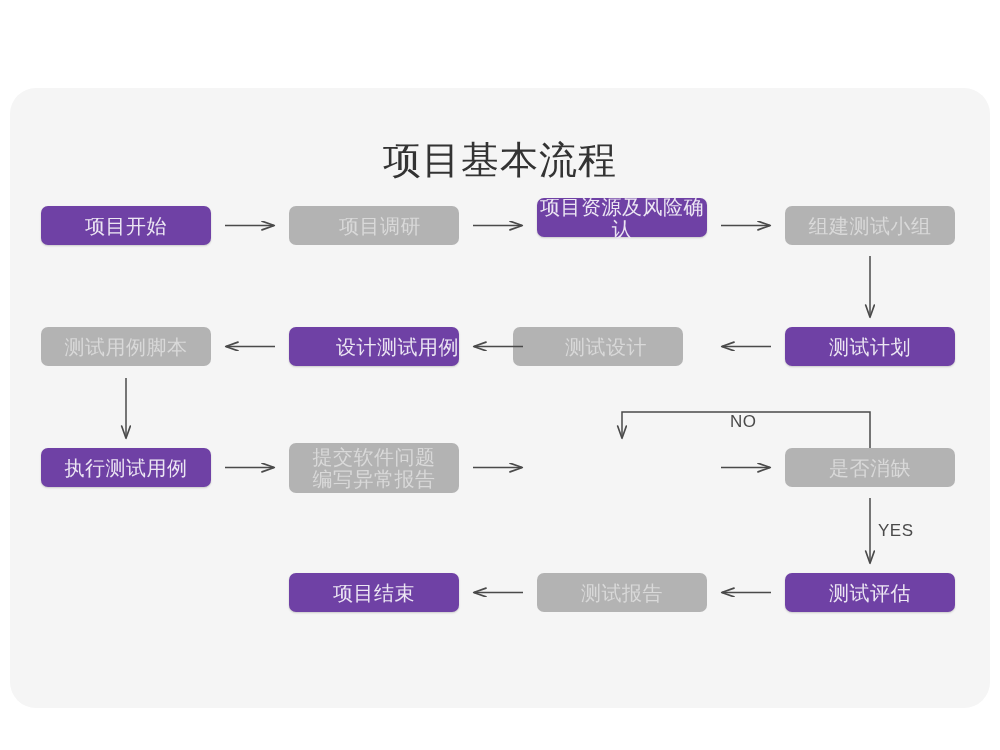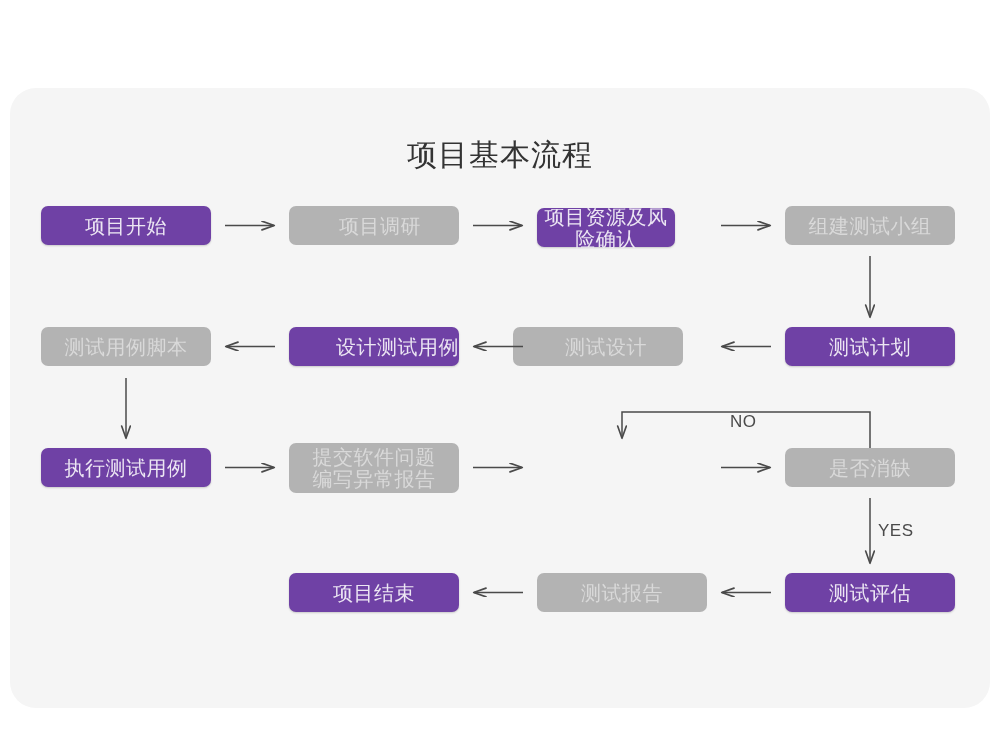--- a/index.html
+++ b/index.html
@@ -32,21 +32,21 @@
     border-radius: 26px;
   }
 
   
   .title {
     position: absolute;
     left: 0;
     top: 135px;
     width: 1000px;
     text-align: center;
-    font-size: 30px;
+    font-size: 38px;
     letter-spacing: 1px;
     color: #333333;
     font-weight: 400;
     font-family: "Liberation Sans", "DejaVu Sans", sans-serif;
   }
 
   
   .node {
     position: absolute;
     box-sizing: border-box;
@@ -95,21 +95,21 @@
 <div id="canvas">
 
   <div class="card"></div>
 
   <div class="title">项目基本流程</div>
 
   <div class="node purple" style="left:41px;  top:206px; width:170px; height:39px;">项目开始</div>
 
   <div class="node gray" style="left:289px; top:206px; width:170px; height:39px;padding-left:12px;">项目调研</div>
 
-  <div class="node purple" style="left:537px; top:208px; width:138px; height:39px;">项目资源及风险确认</div>
+  <div class="node purple" style="left:537px; top:198px; width:170px; height:39px;">项目资源及风险确认</div>
 
   <div class="node gray" style="left:785px; top:206px; width:170px; height:39px;">组建测试小组</div>
 
   <div class="node gray" style="left:41px;  top:327px; width:170px; height:39px;">测试用例脚本</div>
 
   <div class="node purple" style="left:289px; top:327px; width:170px; height:39px;padding-left:47px;">设计测试用例</div>
 
   <div class="node gray" style="left:513px; top:327px; width:170px; height:39px;padding-left:16px;">测试设计</div>
 
   <div class="node purple" style="left:785px; top:327px; width:170px; height:39px;">测试计划</div>

